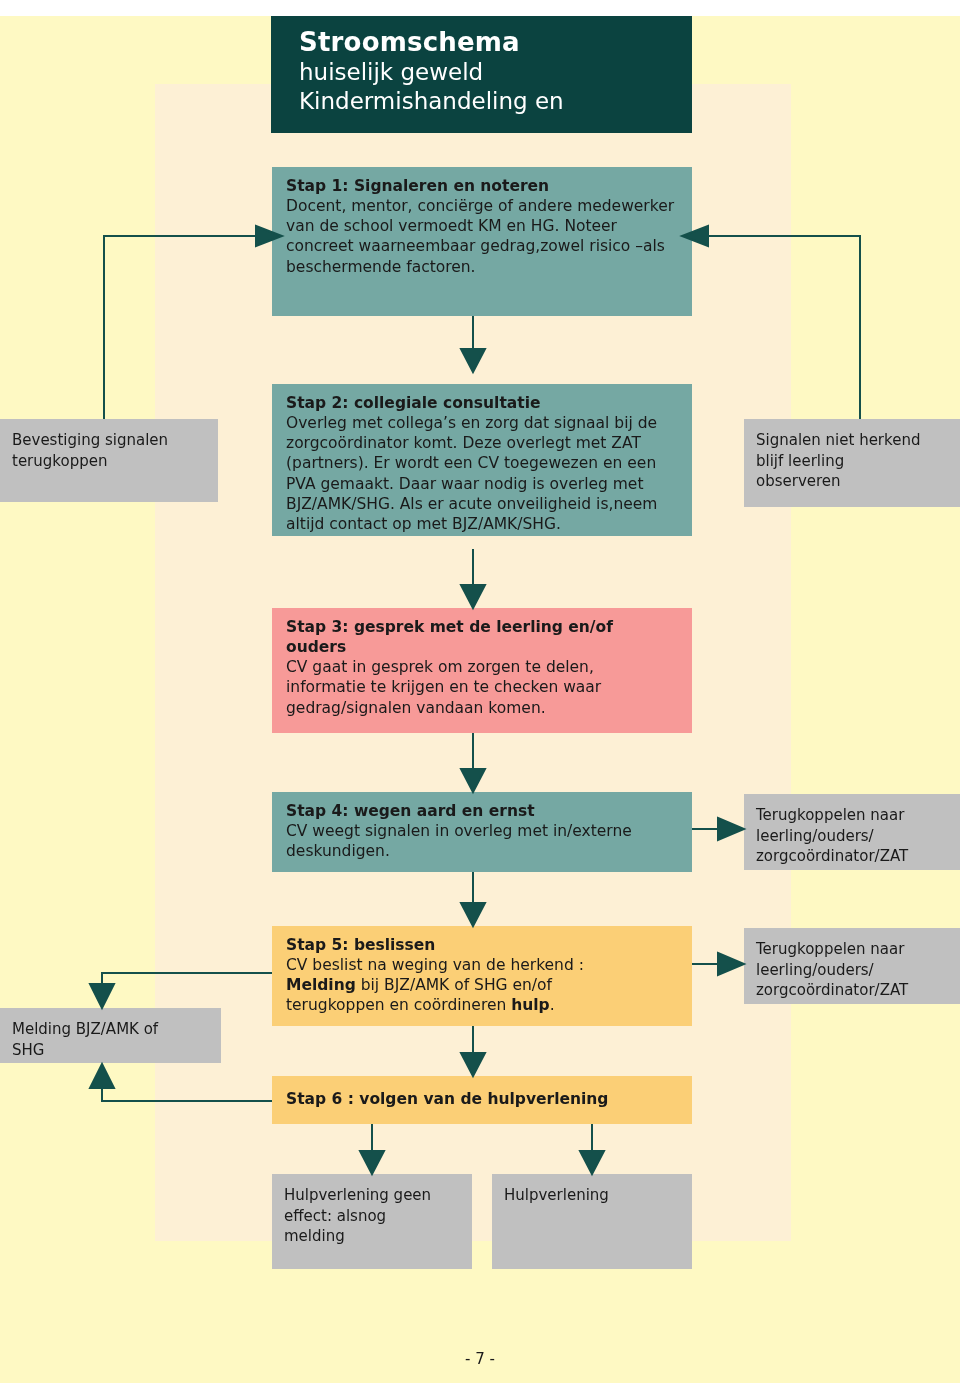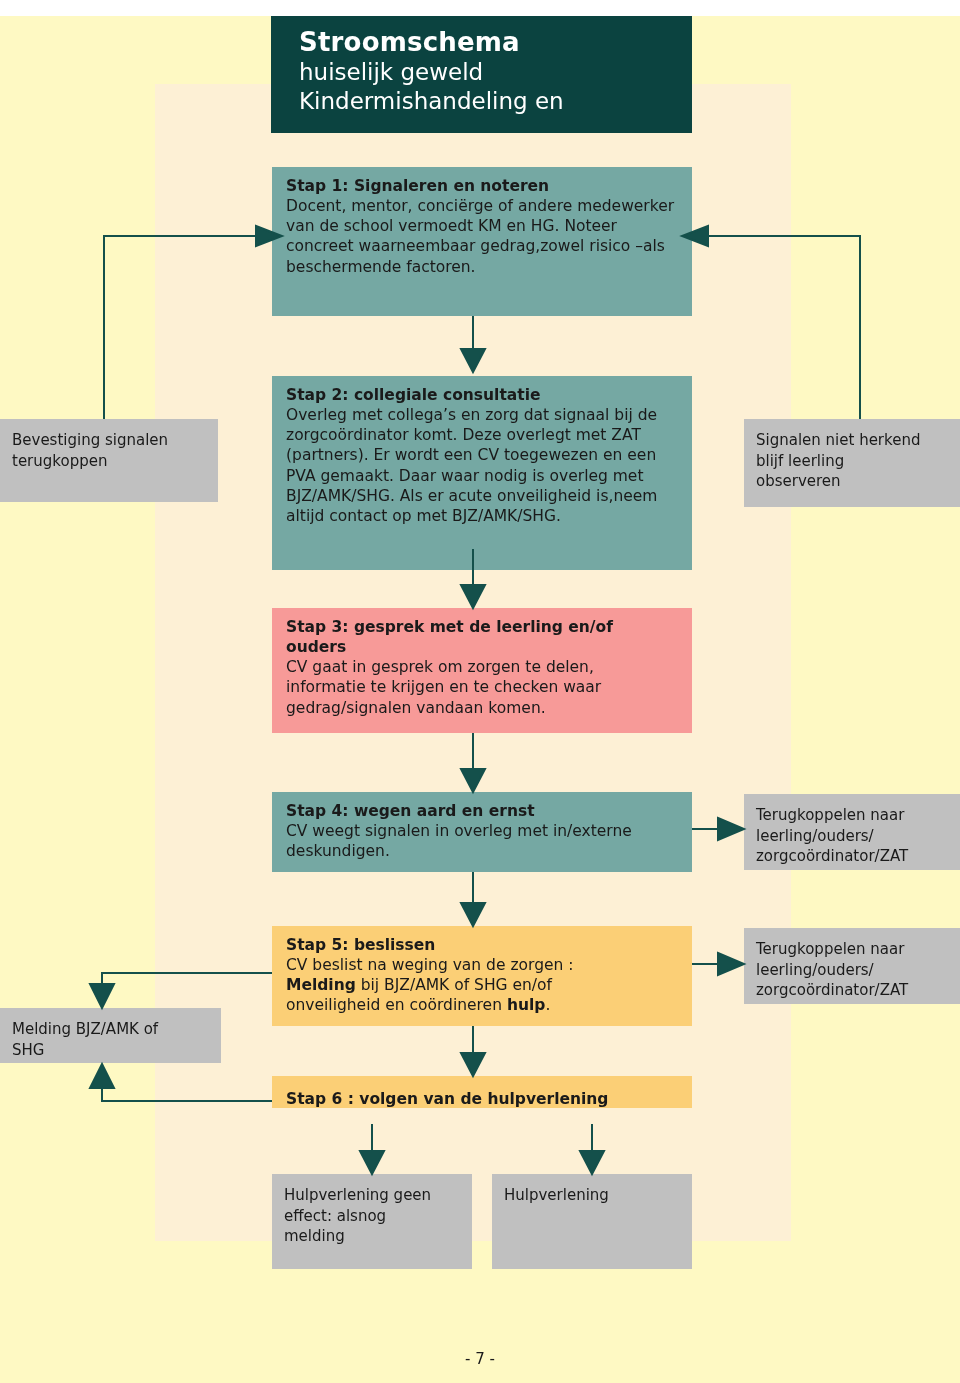--- a/index.html
+++ b/index.html
@@ -104,21 +104,21 @@
   <div class="box teal pad txt-16" style="left:272px; top:151px; width:420px; height:149px;">
     <div class="b-title">Stap 1: Signaleren en noteren</div>
     <div>Docent, mentor, conciërge of andere medewerker van de school vermoedt KM en HG. Noteer concreet waarneembaar gedrag,zowel risico –als beschermende factoren.</div>
   </div>
 
   <div class="box gray padg txt-15" style="left:0px; top:403px; width:218px; height:83px;">
     <div>Bevestiging signalen</div>
     <div>terugkoppen</div>
   </div>
 
-  <div class="box teal pad txt-16" style="left:272px; top:360px; width:420px; height:194px;">
+  <div class="box teal pad txt-16" style="left:272px; top:368px; width:420px; height:152px;">
     <div class="b-title">Stap 2: collegiale consultatie</div>
     <div>Overleg met collega’s en zorg dat signaal bij de zorgcoördinator komt. Deze overlegt met ZAT (partners). Er wordt een CV toegewezen en een PVA gemaakt. Daar waar nodig is overleg met BJZ/AMK/SHG. Als er acute onveiligheid is,neem altijd contact op met BJZ/AMK/SHG.</div>
   </div>
 
   <div class="box gray padg txt-15" style="left:744px; top:403px; width:216px; height:88px;">
     <div>Signalen niet herkend</div>
     <div>blijf leerling</div>
     <div>observeren</div>
   </div>
 
@@ -133,37 +133,37 @@
   </div>
 
   <div class="box gray padg txt-15" style="left:744px; top:778px; width:216px; height:76px;">
     <div>Terugkoppelen naar</div>
     <div>leerling/ouders/</div>
     <div>zorgcoördinator/ZAT</div>
   </div>
 
   <div class="box yellow pad txt-16" style="left:272px; top:910px; width:420px; height:100px;">
     <div class="b-title">Stap 5: beslissen</div>
-    <div>CV beslist na weging van de zorgen :</div>
+    <div>CV beslist na weging van de herkend :</div>
     <div><b>Melding</b><span> bij BJZ/AMK of SHG en/of</span></div>
-    <div><span>onveiligheid en coördineren </span><b>hulp</b><span>.</span></div>
+    <div><span>terugkoppen en coördineren </span><b>hulp</b><span>.</span></div>
   </div>
 
   <div class="box gray padg txt-15" style="left:744px; top:912px; width:216px; height:76px;">
     <div>Terugkoppelen naar</div>
     <div>leerling/ouders/</div>
     <div>zorgcoördinator/ZAT</div>
   </div>
 
   <div class="box gray padg txt-15" style="left:0px; top:992px; width:221px; height:55px;">
     <div>Melding BJZ/AMK of</div>
     <div>SHG</div>
   </div>
 
-  <div class="box yellow txt-16" style="left:272px; top:1060px; width:420px; height:32px; padding:13px 14px 0 14px;">
+  <div class="box yellow txt-16" style="left:272px; top:1060px; width:420px; height:48px; padding:13px 14px 0 14px;">
     <div class="b-title">Stap 6 : volgen van de hulpverlening</div>
   </div>
 
   <div class="box gray padg txt-15" style="left:272px; top:1158px; width:200px; height:95px;">
     <div>Hulpverlening geen</div>
     <div>effect: alsnog</div>
     <div>melding</div>
   </div>
 
   <div class="box gray padg txt-15" style="left:492px; top:1158px; width:200px; height:95px;">

